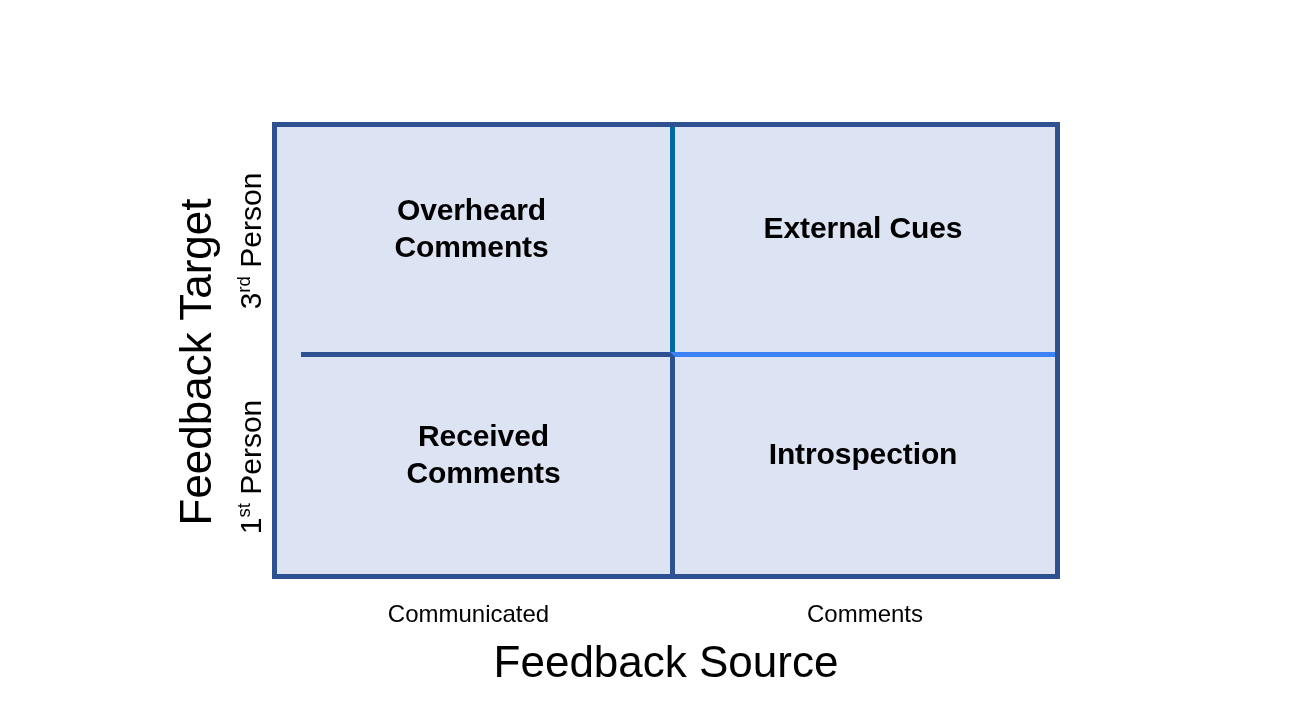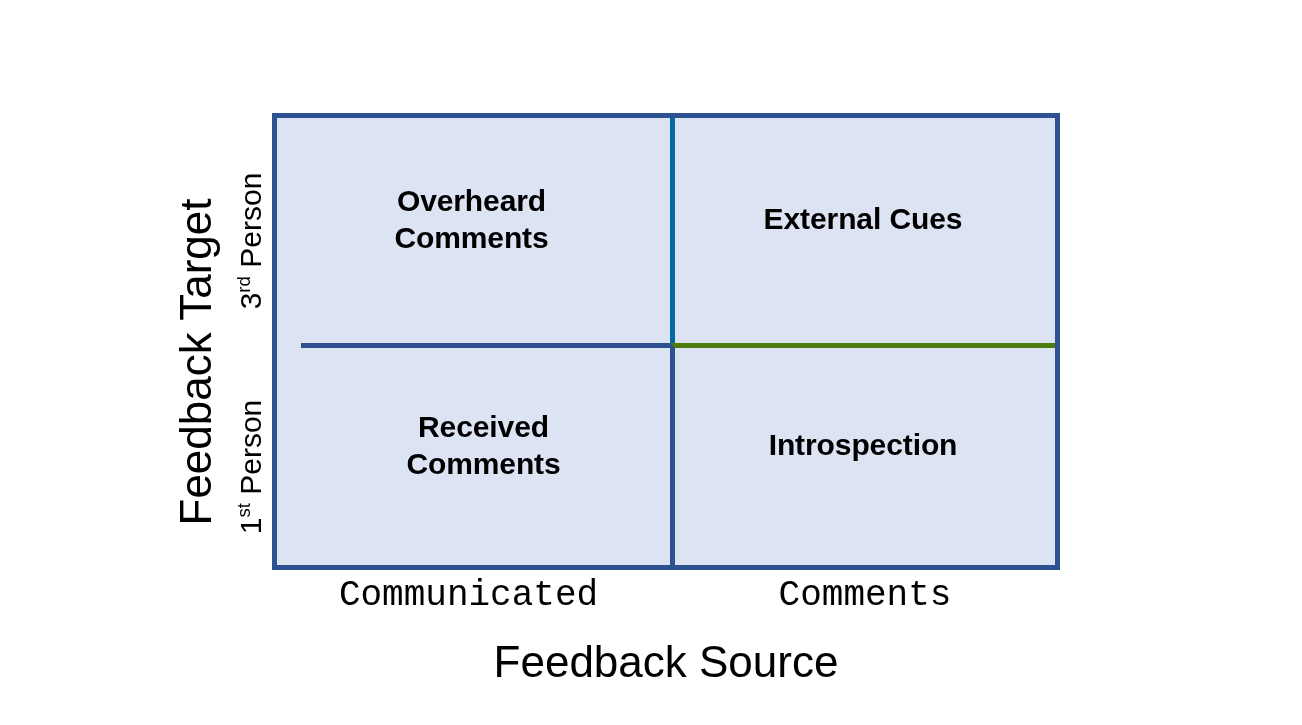--- a/index.html
+++ b/index.html
@@ -13,21 +13,21 @@
     position: relative;
     overflow: hidden;
     font-family: "Liberation Sans", sans-serif;
     color: #000000;
   }
 
   
   #matrix {
     position: absolute;
     left: 272px;
-    top: 113px;
+    top: 122px;
     width: 788px;
     height: 457px;
     box-sizing: border-box;
     border: 5px solid #2E5191;
     background: #DCE3F2;
     display: grid;
     grid-template-columns: 393px 1fr;
     grid-template-rows: 225px 1fr;
   }
   .cell {
@@ -40,21 +40,21 @@
     font-weight: bold;
     font-size: 30px;
     line-height: 1.22;
     letter-spacing: -0.1px;
     color: #000000;
     padding-bottom: 22px;
     padding-right: 4px;
   }
   .cell.r0c1 { border-left: 5px solid #0369a1; }
   .cell.r1c0 { border-top: 5px solid #2E5191; margin-left: 24px; }
-  .cell.r1c1 { border-top: 5px solid #4d7c0f; border-left: 5px solid #2E5191; }
+  .cell.r1c1 { border-top: 5px solid #3b82f6; border-left: 5px solid #2E5191; }
   .cell-text { display: block; white-space: pre-line; }
 
   
   #y-axis-title {
     position: absolute;
     left: -14px;
     top: 340px;
     width: 420px;
     text-align: center;
     transform: rotate(-90deg);
@@ -77,26 +77,25 @@
   #y-tick-bottom { left: 138px; top: 452px; }
   .y-tick sup {
     font-size: 0.62em;
     vertical-align: super;
     line-height: 0;
   }
 
   
   .x-tick {
     position: absolute;
-    top: 578px;
-    font-size: 36px;
+    top: 602px;
+    font-size: 24px;
     line-height: 1;
     text-align: center;
     white-space: nowrap;
-    font-family: Liberation Mono, monospace;
   }
   #x-tick-left  { left: 272px; width: 393px; }
   #x-tick-right { left: 670px; width: 390px; }
 
   #x-axis-title {
     position: absolute;
     left: 272px;
     top: 640px;
     width: 788px;
     text-align: center;

